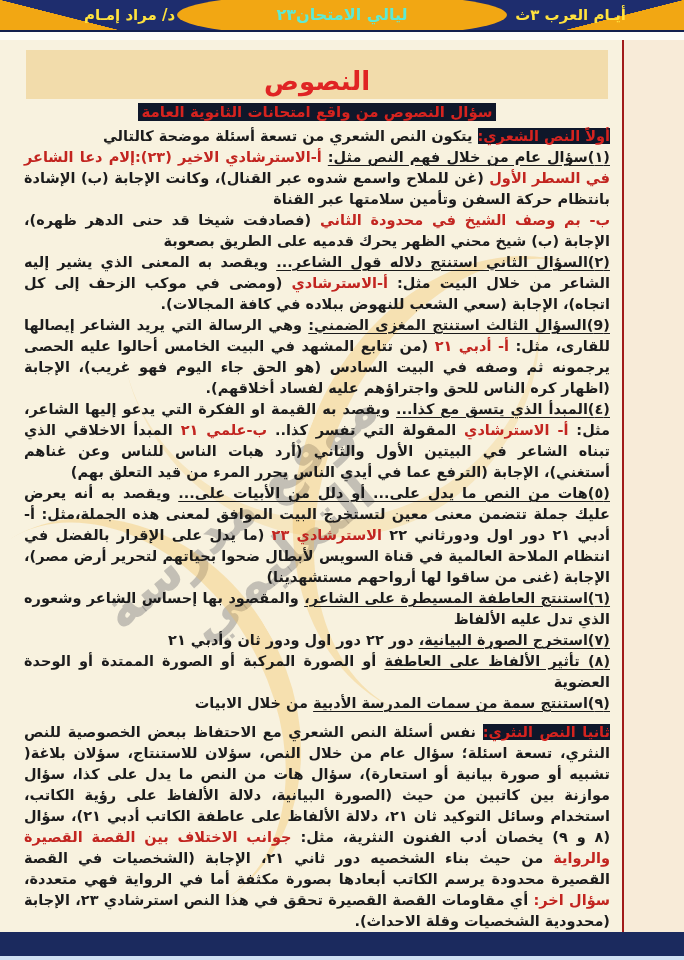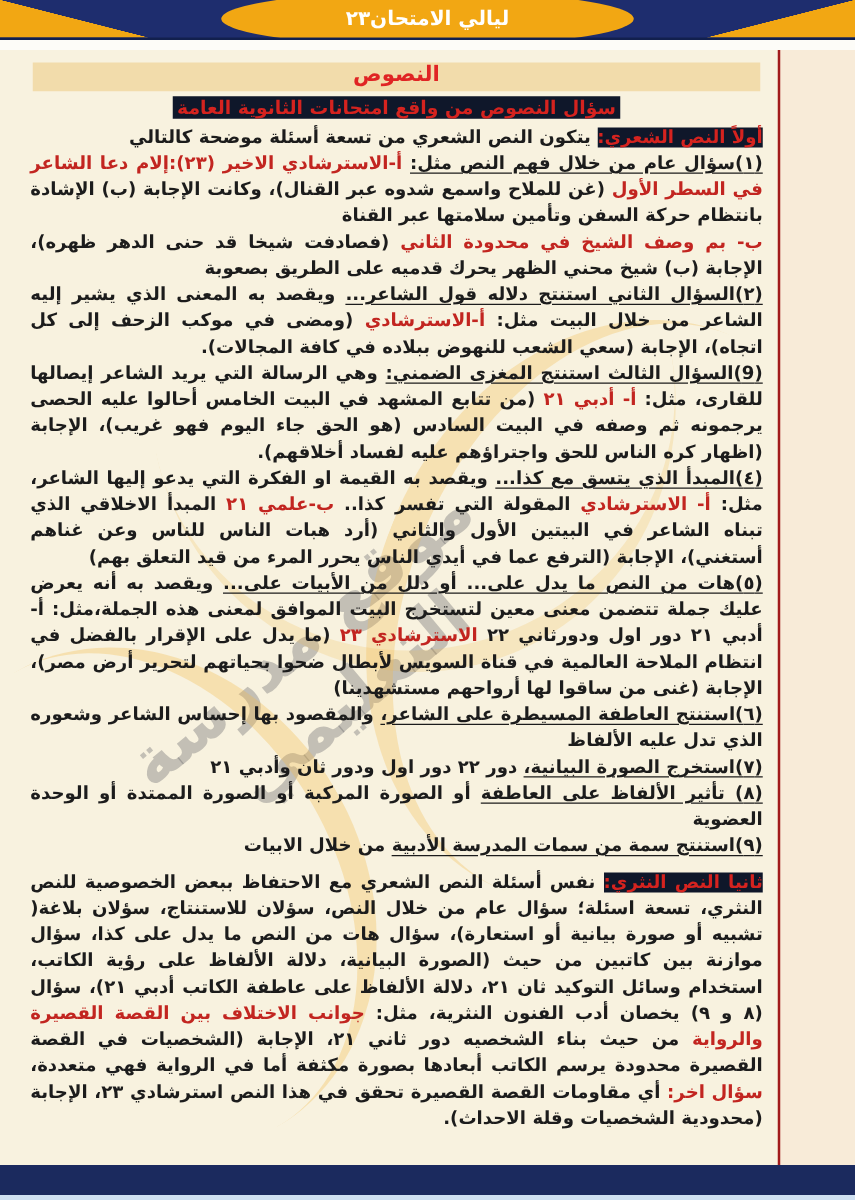--- a/index.html
+++ b/index.html
@@ -16,21 +16,21 @@
     border-bottom:2px solid #12204e;
   }
   .tri-left{position:absolute;left:0;top:0;width:118px;height:100%;
     background:linear-gradient(to bottom left, rgba(0,0,0,0) 49.5%, #f2a713 50%);}
   .tri-right{position:absolute;right:0;top:0;width:118px;height:100%;
     background:linear-gradient(to bottom right, rgba(0,0,0,0) 49.5%, #f2a713 50%);}
   .ellipse{position:absolute;left:50%;top:50%;transform:translate(-50%,-50%);
     width:330px;height:44px;background:#f2a713;border-radius:50%;}
   .ht{position:absolute;top:0;line-height:30px;font-weight:bold;font-size:15px;white-space:nowrap;}
   .ht.hr{right:58px;color:#ffe23e;}
-  .ht.hc{left:50%;transform:translateX(-50%);color:#ffffff;font-size:16px;}
+  .ht.hc{left:50%;transform:translateX(-50%);color:#5eead4;font-size:16px;}
   .ht.hl{left:84px;color:#ffe23e;}
 
   .gap-strip{height:8px;background:#fdfcf8;flex:0 0 auto;}
 
   
   .content{
     flex:1 1 auto;position:relative;background:#f8f2df;
     padding:6px 74px 0 24px;direction:rtl;overflow:hidden;
   }
   .side-strip{position:absolute;top:0;right:0;bottom:0;width:60px;
@@ -43,21 +43,21 @@
   .swoosh{position:absolute;border-radius:50%;pointer-events:none;z-index:0;}
   .sw1{top:210px;left:300px;width:360px;height:480px;
     border-left:26px solid rgba(243,186,76,0.30);transform:rotate(22deg);}
   .sw2{top:470px;left:-60px;width:330px;height:420px;
     border-right:22px solid rgba(243,186,76,0.32);transform:rotate(-30deg);}
   .sw3{top:60px;left:120px;width:420px;height:420px;
     border-bottom:18px solid rgba(243,186,76,0.22);transform:rotate(-12deg);}
 
   .title-banner{
     position:relative;z-index:1;margin:4px 2px 3px 2px;background:#f2dcab;
-    text-align:center;color:#e02424;font-size:17px;font-weight:bold;padding:0 0 3px;
+    text-align:center;color:#e02424;font-size:26px;font-weight:bold;padding:16px 0 3px;
   }
   .subtitle-row{position:relative;z-index:1;text-align:center;margin:0 0 5px;}
   .seg-hl,.hl-red{background:#0f172a;color:#d5231f;}
   .subtitle-row span{font-size:15px;font-weight:bold;padding:0 3px;}
 
   .paras{position:relative;z-index:1;}
   .para{
     margin:0;color:#1c1c1c;font-size:14.5px;font-weight:bold;line-height:21px;
     text-align:justify;text-justify:inter-word;
   }
@@ -70,21 +70,23 @@
 </style>
 </head>
 <body>
 
 <div class="page">
 
   <div class="topbar">
     <div class="tri-left"></div>
     <div class="tri-right"></div>
     <div class="ellipse"></div>
+    <span class="ht hr">أيـام العرب ٣ث</span>
     <span class="ht hc">ليالي الامتحان٢٣</span>
+    <span class="ht hl">د/ مراد إمـام</span>
   </div>
 
   <div class="gap-strip"></div>
 
   <div class="content">
     <div class="side-strip"></div>
 
     <div class="wm-text">موقع مدرسة التعليمي</div>
     <div class="swoosh sw1"></div>
     <div class="swoosh sw2"></div>

